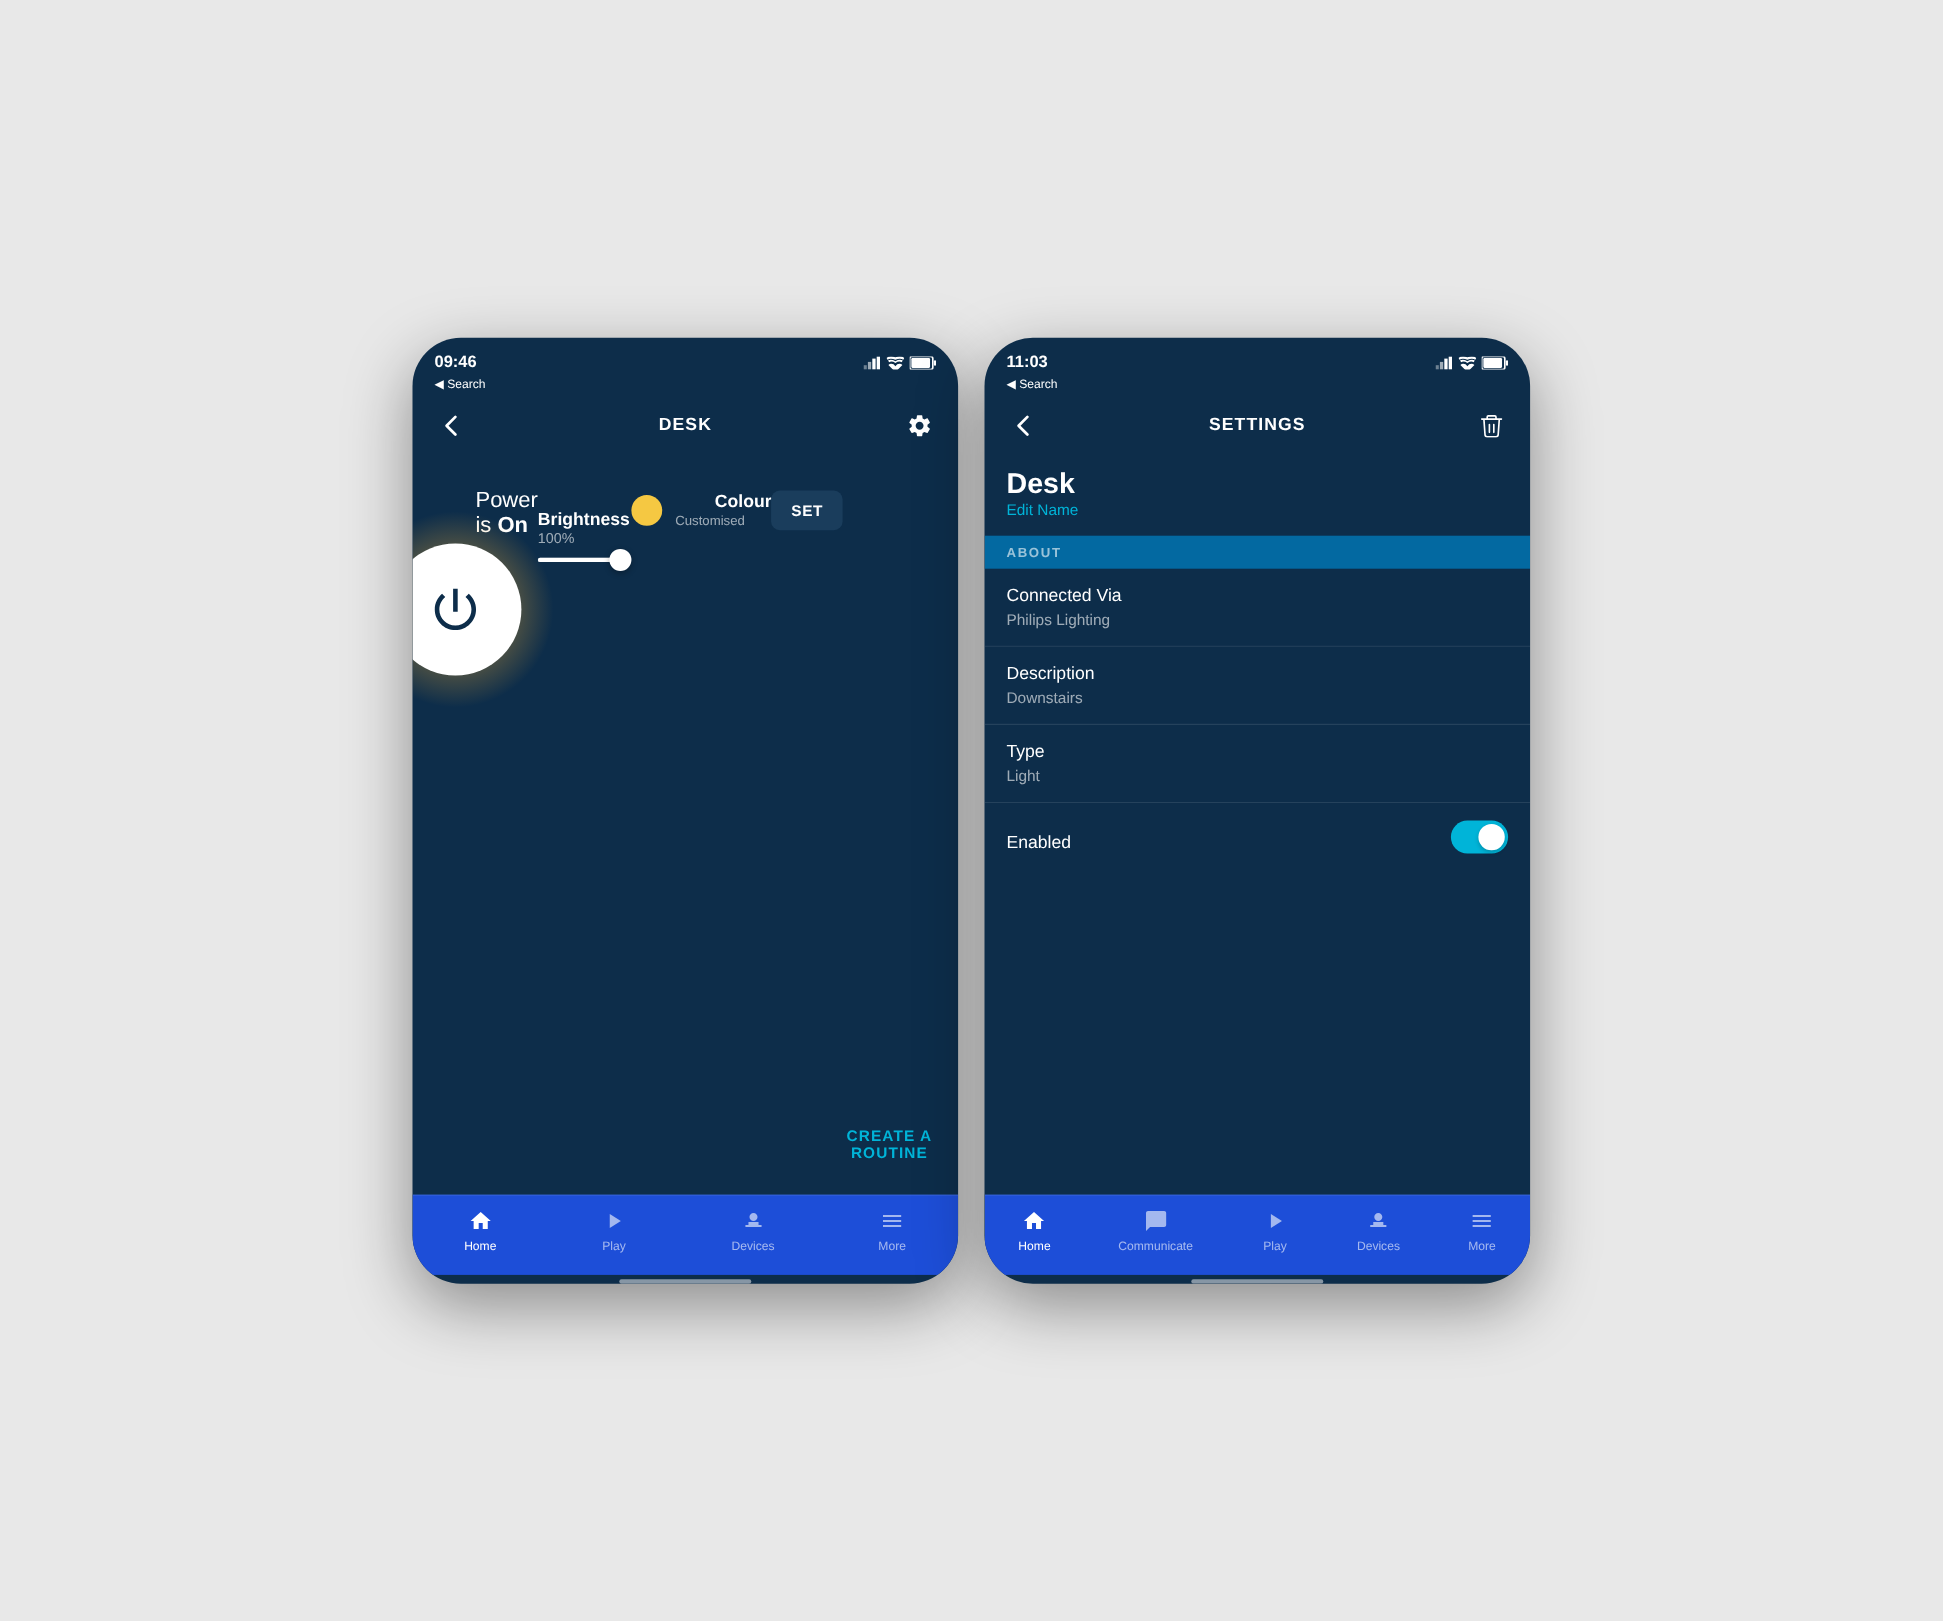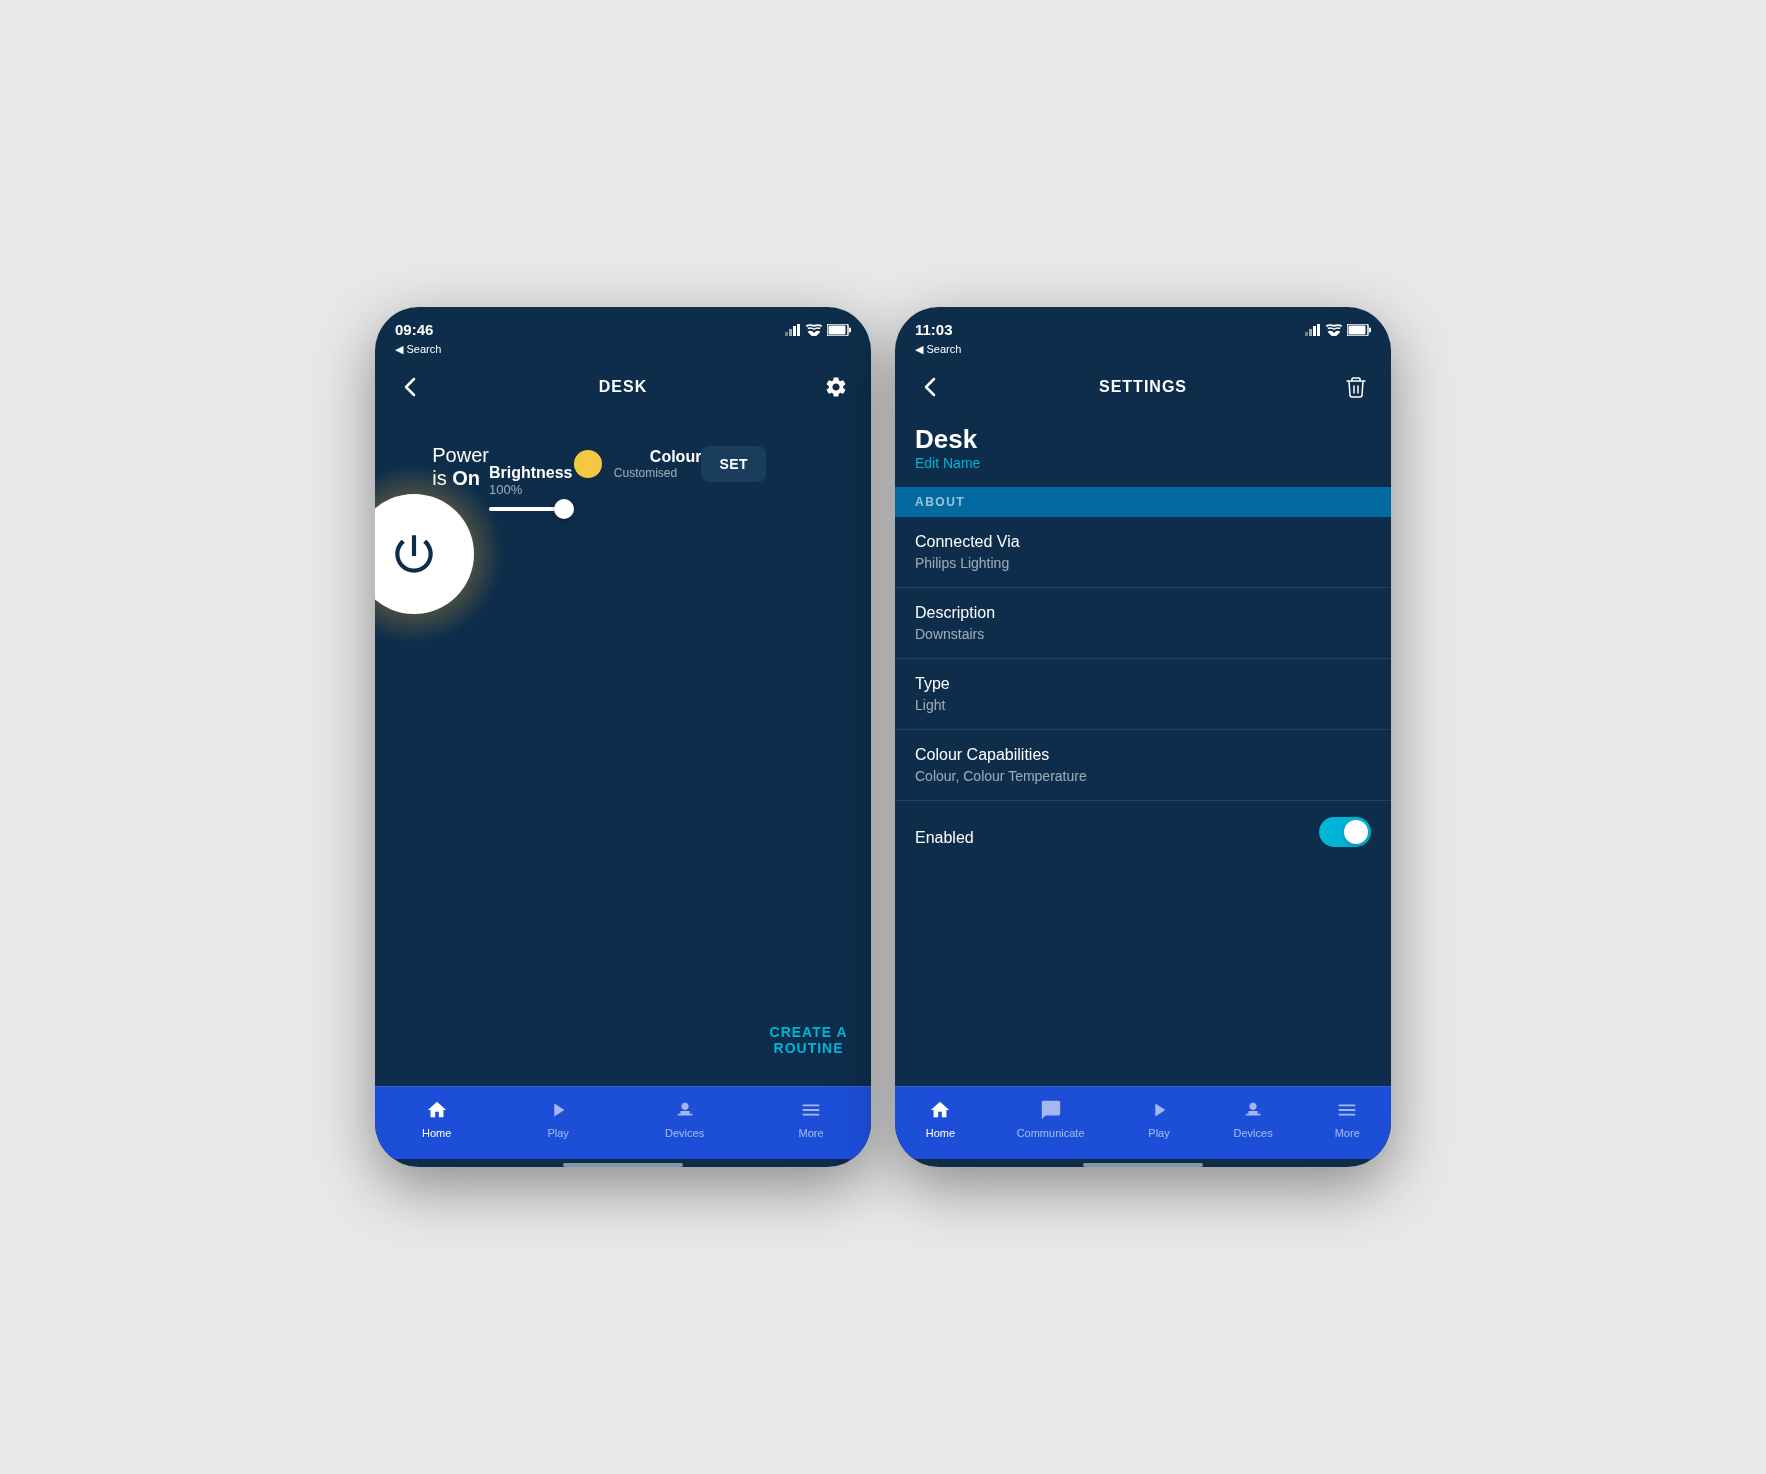--- a/index.html
+++ b/index.html
@@ -514,24 +514,20 @@
         <div class="settings-item">
           <div class="settings-item-label">Description</div>
           <div class="settings-item-value">Downstairs</div>
         </div>
 
         <div class="settings-item">
           <div class="settings-item-label">Type</div>
           <div class="settings-item-value">Light</div>
         </div>
 
-        <div class="settings-item">
-          <div class="settings-item-label">Colour Capabilities</div>
-          <div class="settings-item-value">Colour, Colour Temperature</div>
-        </div>
 
         <div class="settings-toggle-row">
           <span class="toggle-label">Enabled</span>
           <div class="toggle-switch">
             <div class="toggle-knob"></div>
           </div>
         </div>
       </div>
 
       <div class="tab-bar">

